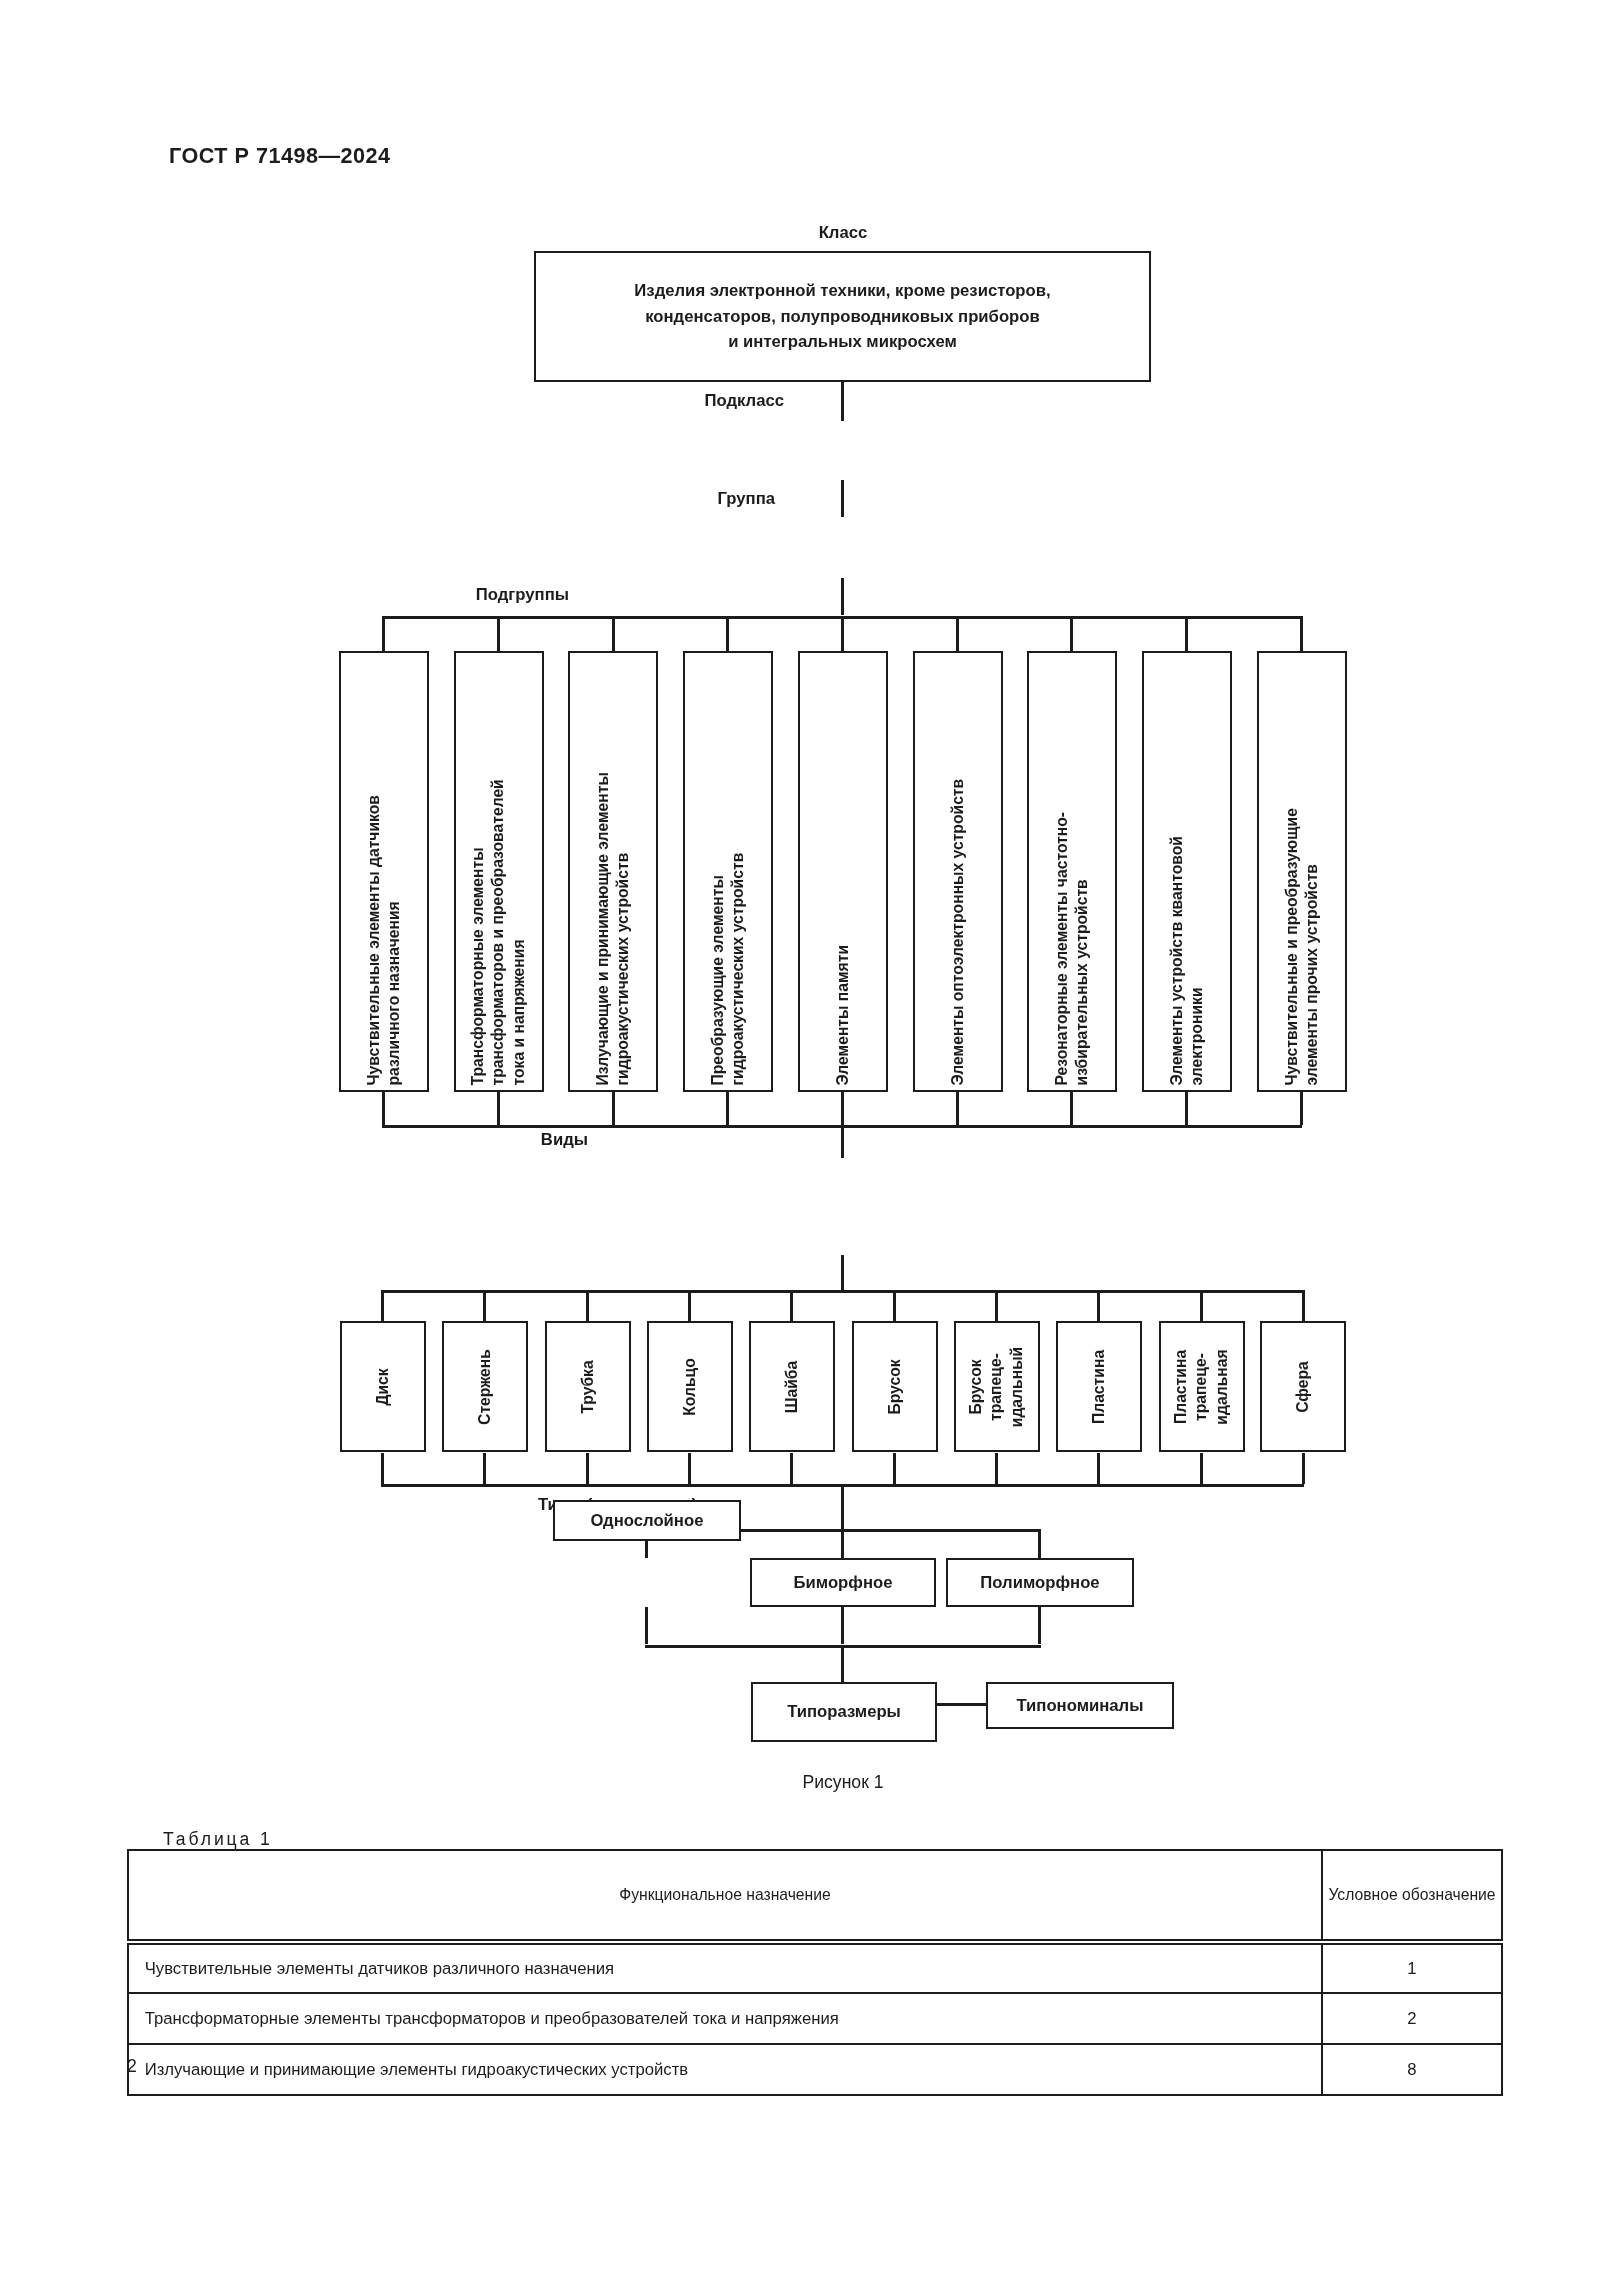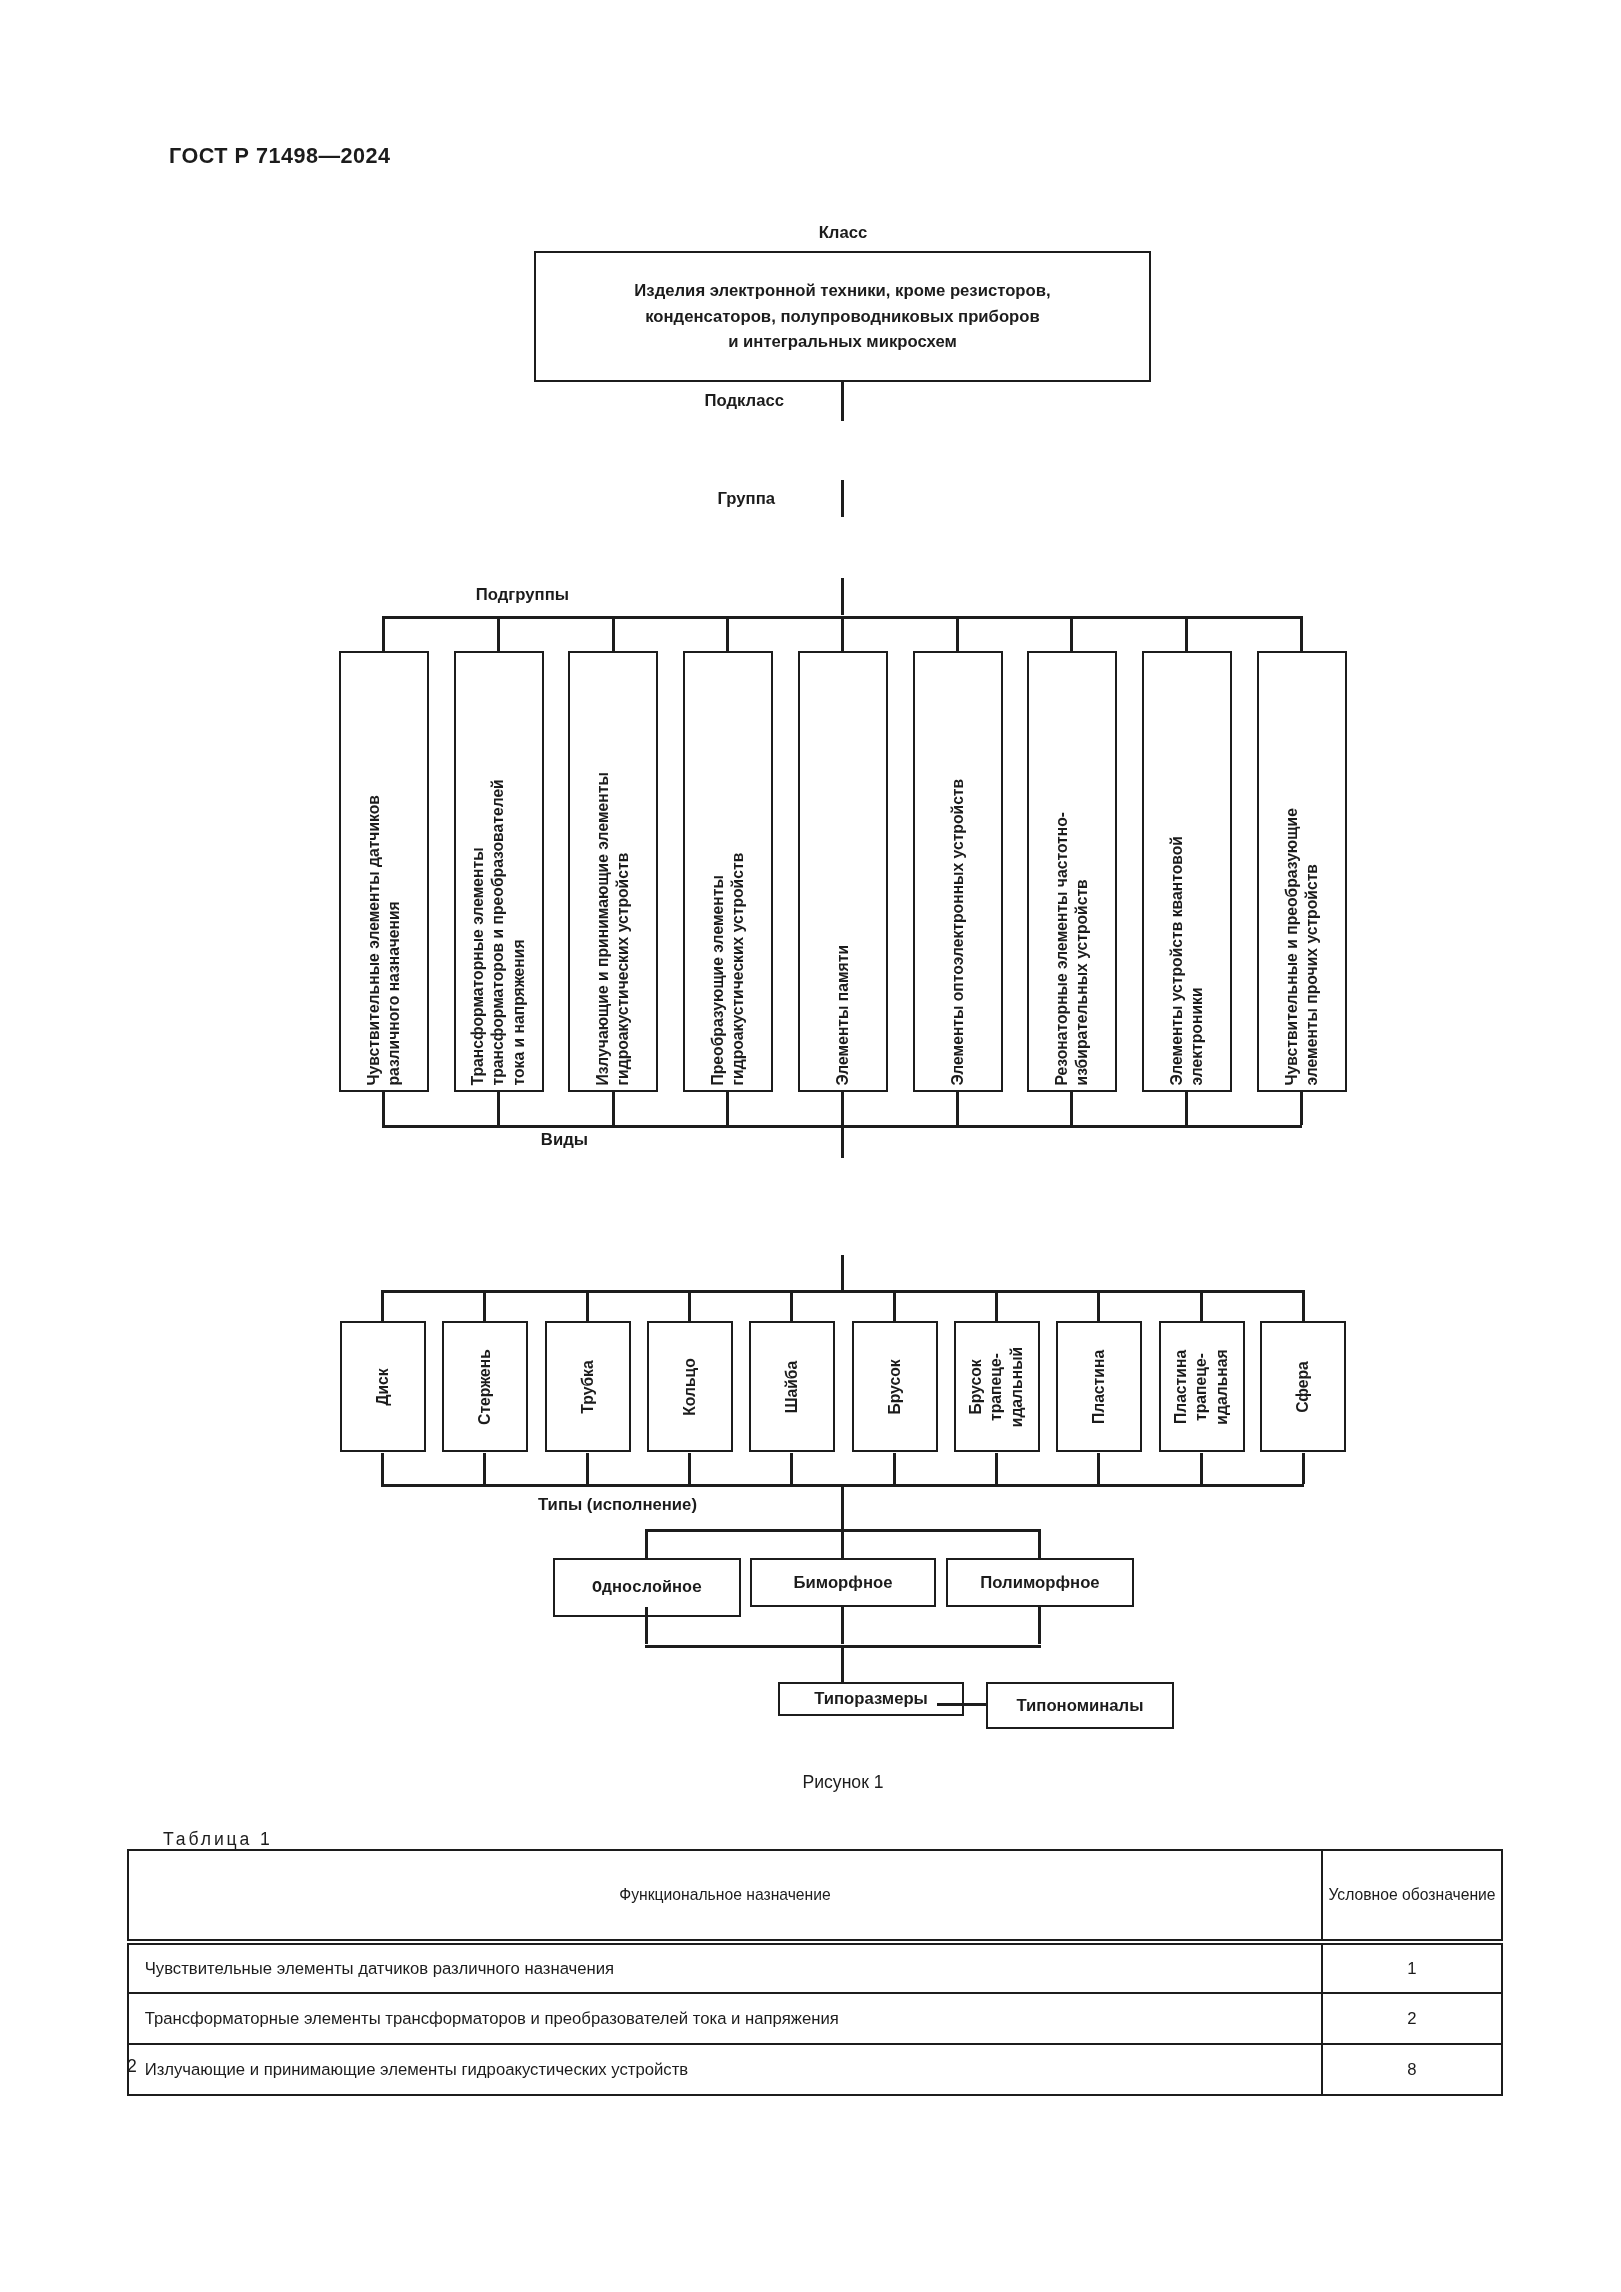--- a/index.html
+++ b/index.html
@@ -191,31 +191,31 @@
   <div class="vl" style="left:1200px;top:1453px;height:31px;"></div>
   <div class="vl" style="left:1302px;top:1453px;height:31px;"></div>
   <div class="hl" style="left:381px;top:1484px;width:923px;"></div>
 
   <div class="lbl c abs" style="left:490px;top:1494px;width:255px;">Типы (исполнение)</div>
   <div class="vl" style="left:841px;top:1484px;height:74px;"></div>
   <div class="hl" style="left:645px;top:1529px;width:396px;"></div>
   <div class="vl" style="left:645px;top:1529px;height:29px;"></div>
   <div class="vl" style="left:1038px;top:1529px;height:29px;"></div>
 
-  <div class="dbox" style="left:553px;top:1558px;width:188px;height:59px;font-family:Liberation Mono, monospace;">Однослойное</div>
+  <div class="dbox" style="left:553px;top:1500px;width:188px;height:41px;">Однослойное</div>
   <div class="dbox" style="left:750px;top:1558px;width:186px;height:49px;">Биморфное</div>
   <div class="dbox" style="left:946px;top:1558px;width:188px;height:49px;">Полиморфное</div>
 
   <div class="vl" style="left:645px;top:1607px;height:37px;"></div>
   <div class="vl" style="left:841px;top:1607px;height:37px;"></div>
   <div class="vl" style="left:1038px;top:1607px;height:37px;"></div>
   <div class="hl" style="left:645px;top:1645px;width:396px;"></div>
   <div class="vl" style="left:841px;top:1645px;height:37px;"></div>
 
-  <div class="dbox" style="left:751px;top:1682px;width:186px;height:34px;margin-left:27px;">Типоразмеры</div>
+  <div class="dbox" style="left:751px;top:1682px;width:186px;height:60px;">Типоразмеры</div>
   <div class="hl" style="left:937px;top:1703px;width:49px;"></div>
   <div class="dbox" style="left:986px;top:1682px;width:188px;height:47px;">Типономиналы</div>
 
   <div class="cap c abs" style="left:745px;top:1772px;width:196px;text-align:center;">Рисунок 1</div>
 
   <div class="cap" style="left:163px;top:1817px;letter-spacing:2.9px;margin-top:12px;">Таблица 1</div>
 
   <table class="gtable" style="left:127px;top:1849px;width:1374px;">
     <colgroup>
         <col style="width:1194px;">

